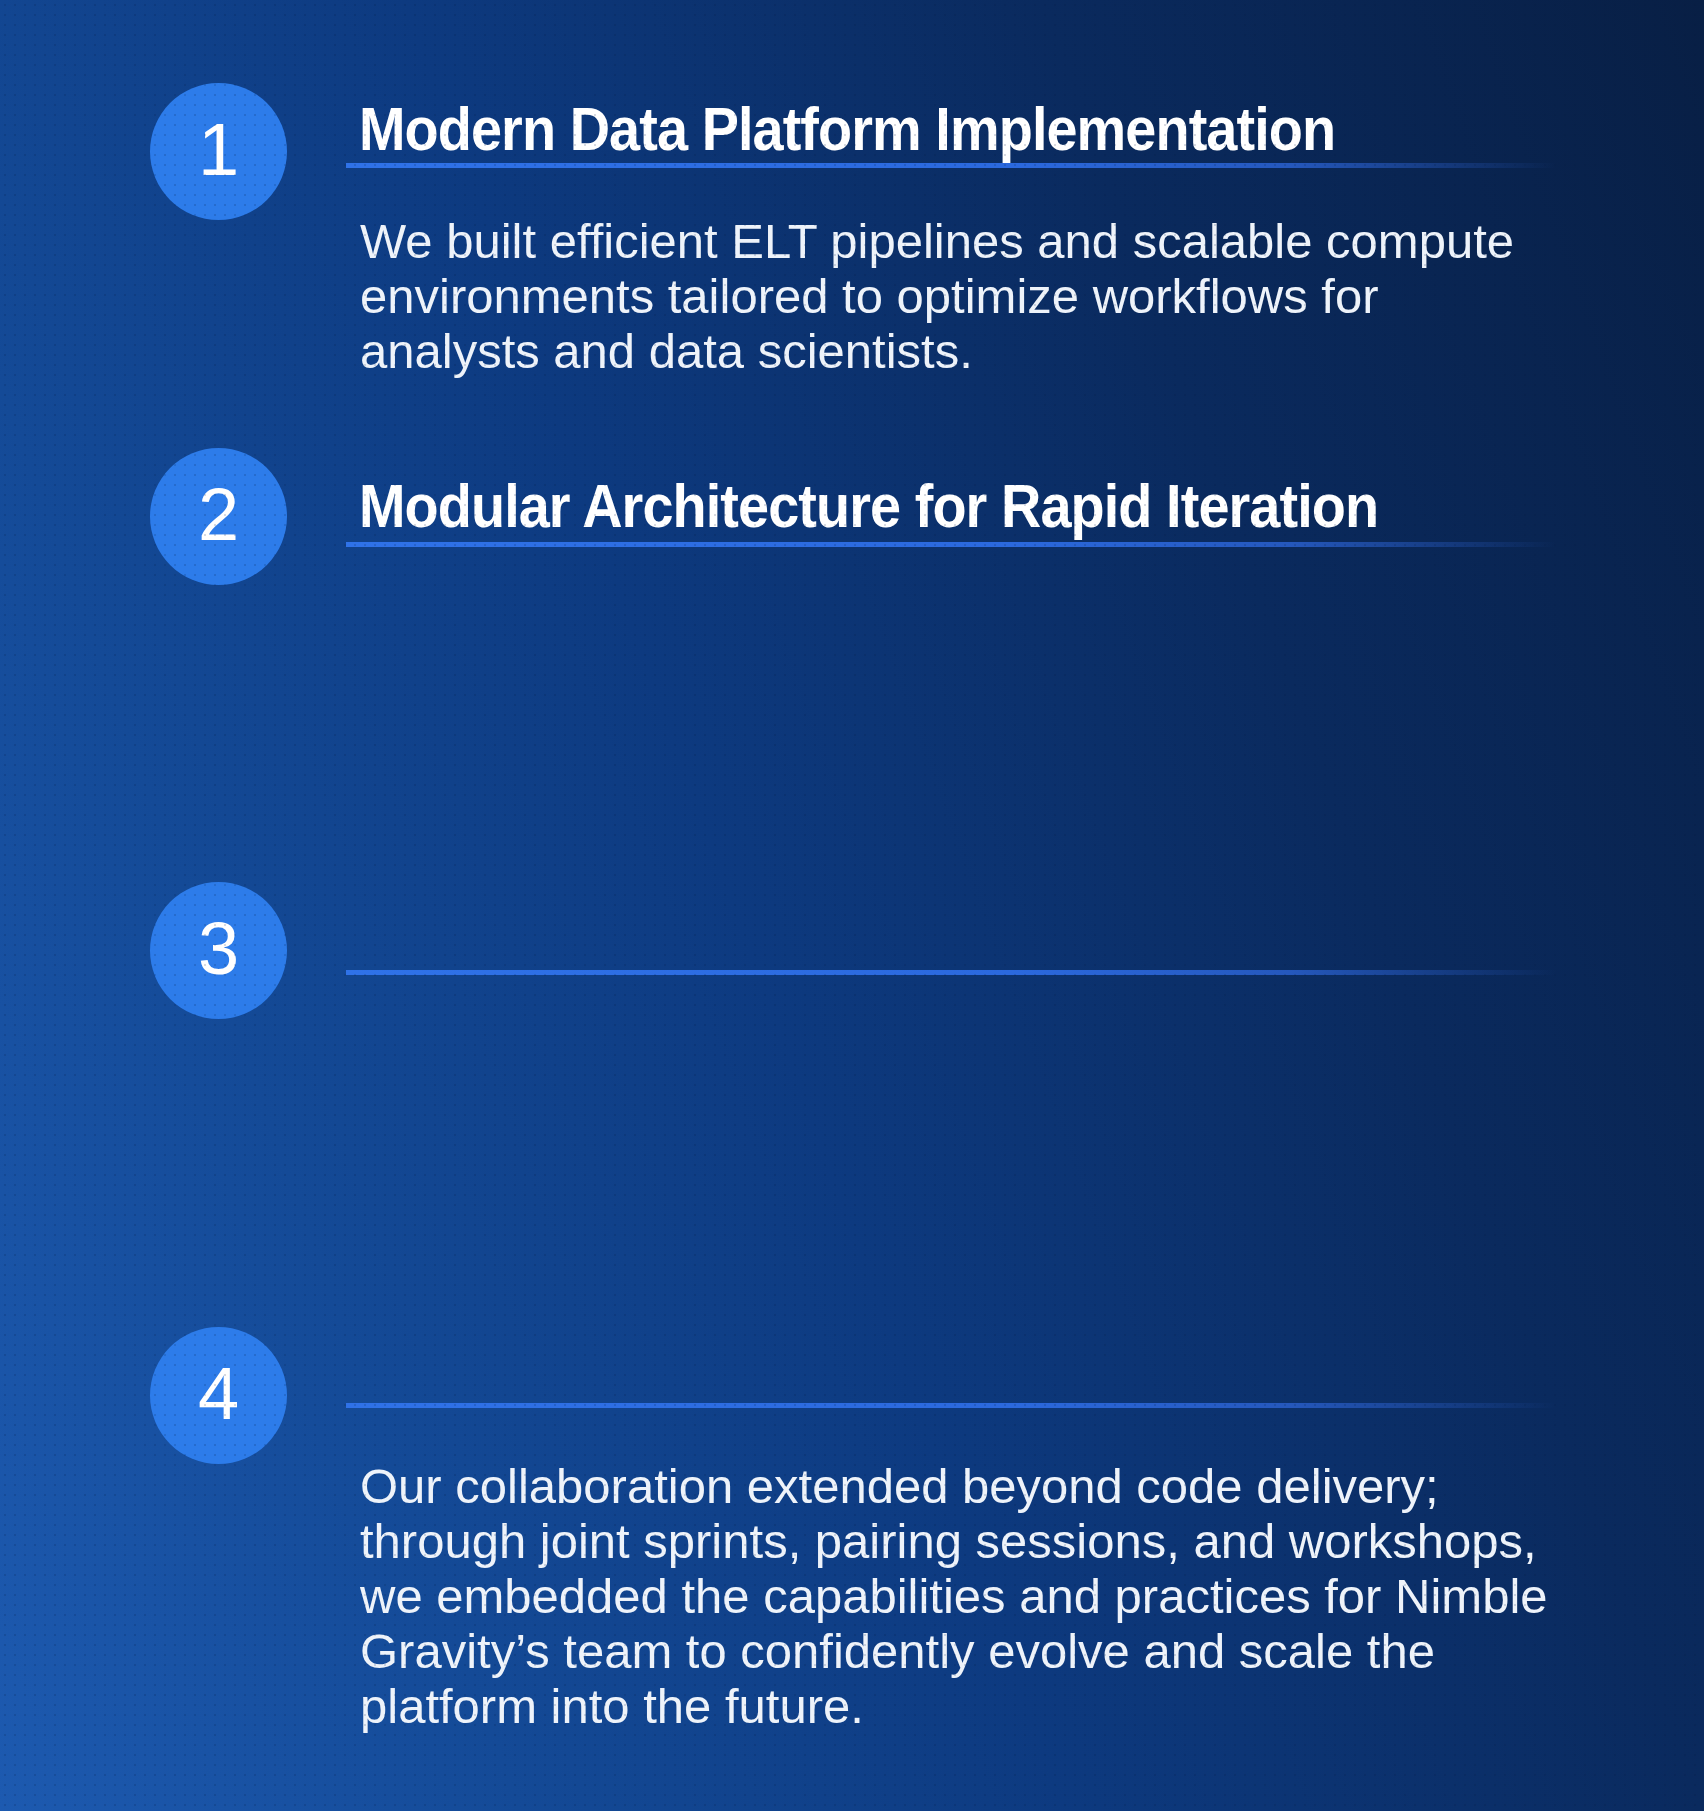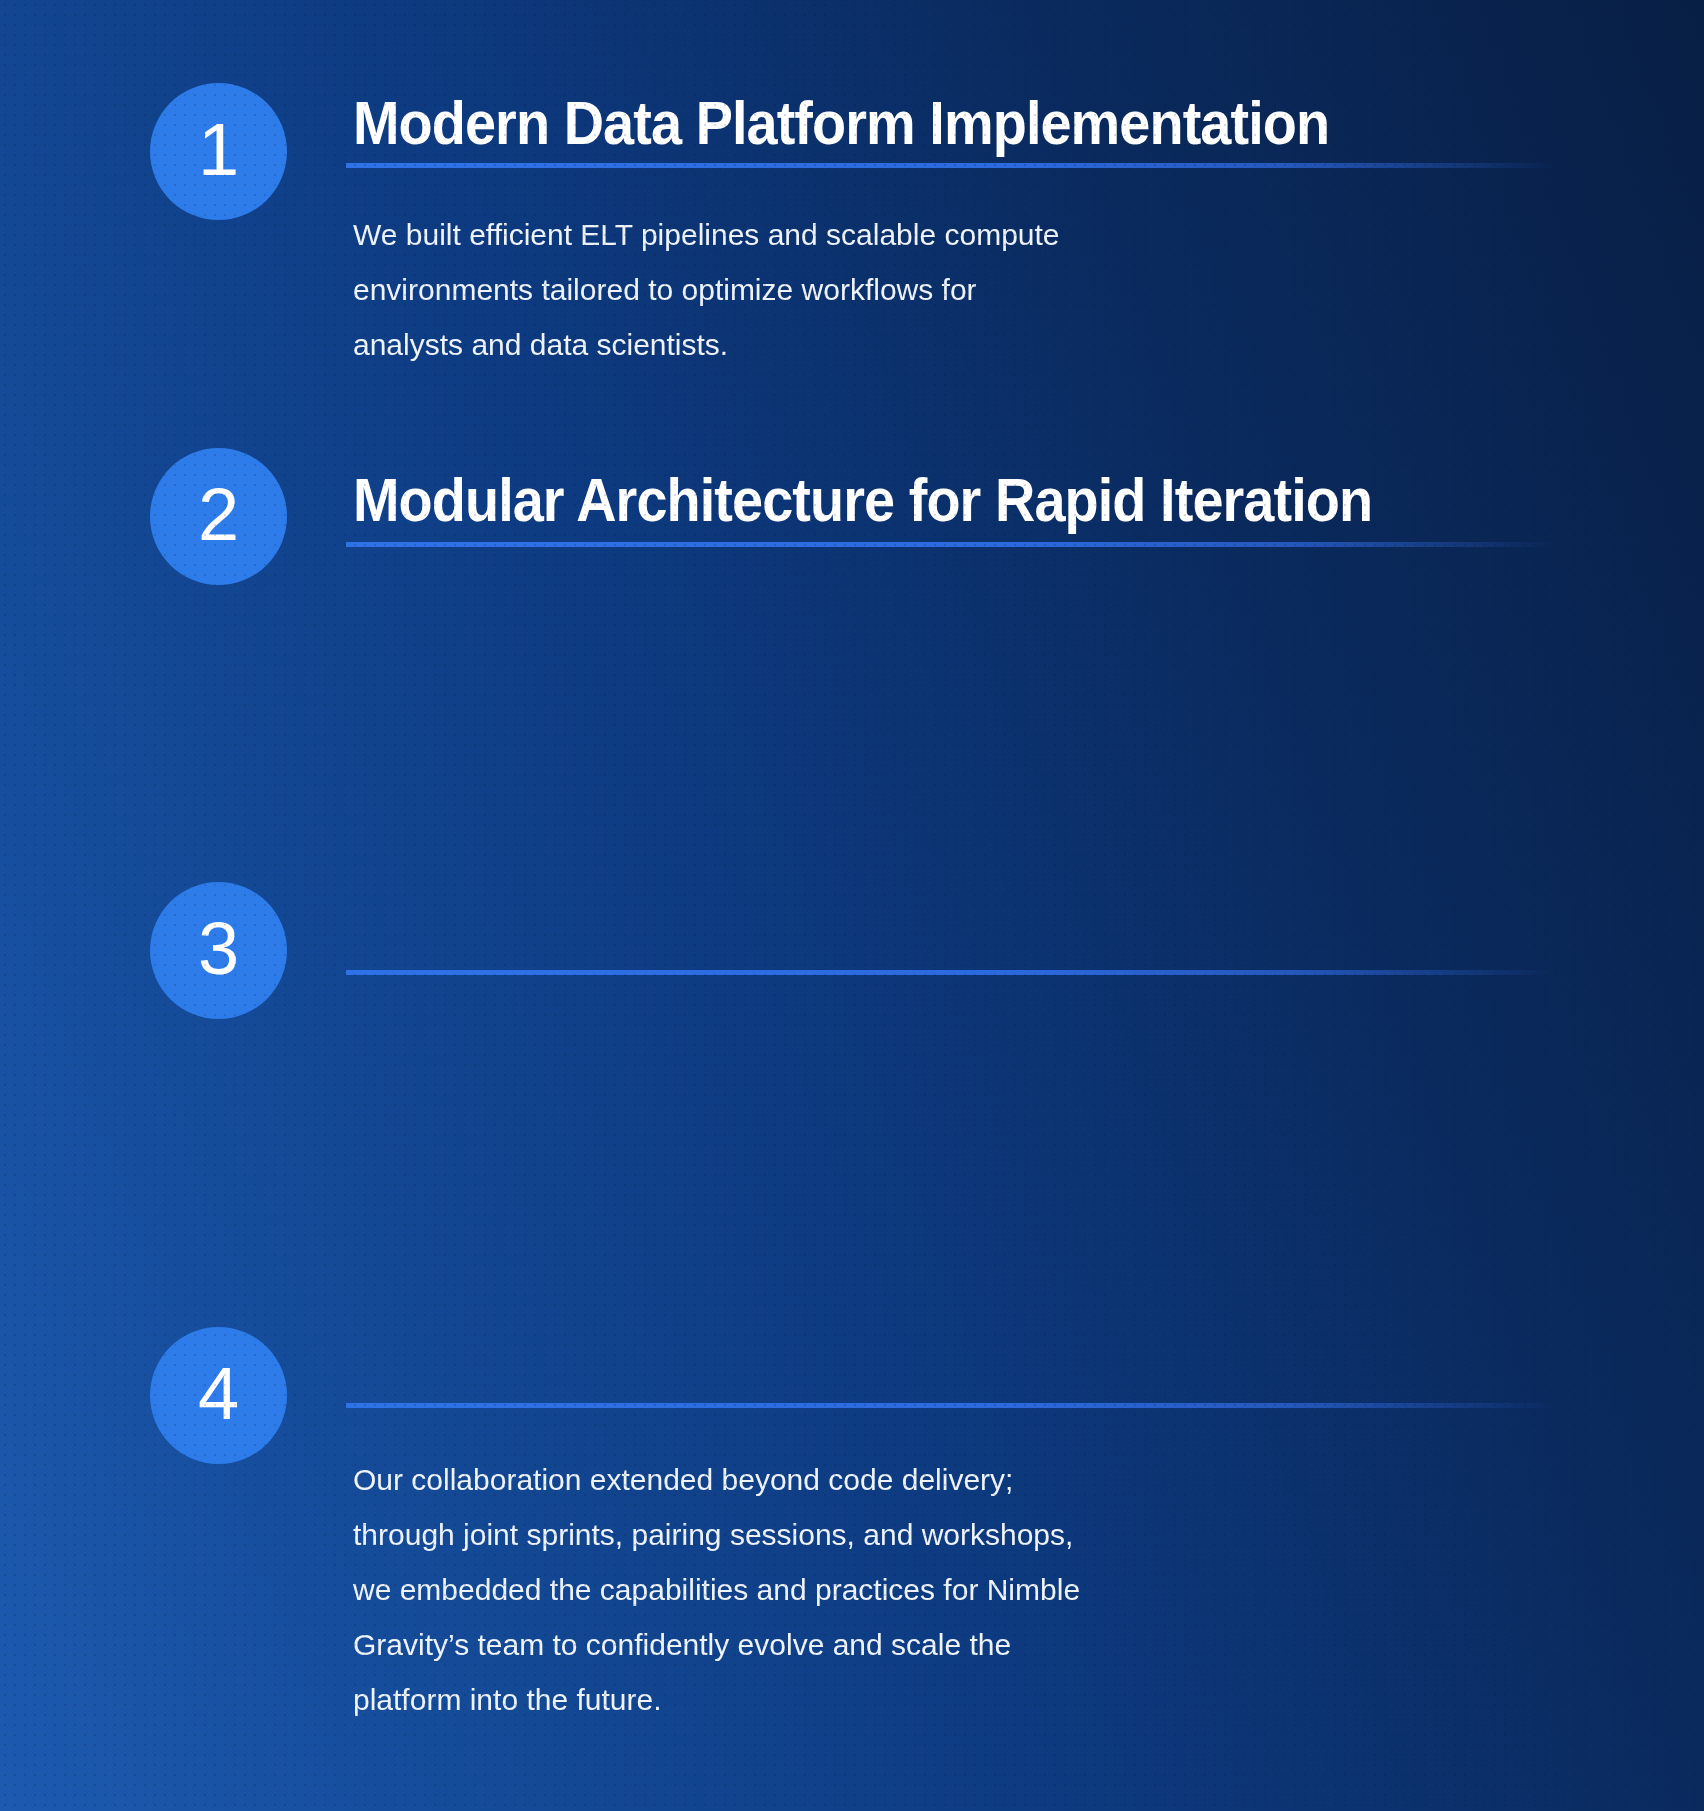--- a/index.html
+++ b/index.html
@@ -51,21 +51,21 @@
     font-weight: 400;
     line-height: 1;
     transform: translateY(-2px);
   }
 
   .title {
     position: absolute;
     left: 353px;
     top: var(--t);
     width: 1210px;
-    margin: 0;
+    margin: 6px;
     color: #ffffff;
     font-size: 62px;
     line-height: 64px;
     font-weight: 700;
     letter-spacing: -1px;
     white-space: nowrap;
   }
   .title .title-text {
     display: inline-block;
     transform: scaleX(0.90);
@@ -84,23 +84,23 @@
       #2558bd 78%,
       rgba(35, 82, 176, 0.35) 93%,
       rgba(35, 82, 176, 0) 100%);
   }
 
   .body {
     position: absolute;
     left: 353px;
     top: var(--b);
     width: 1260px;
-    margin: 0;
+    margin: 7px;
     color: #eef3fa;
-    font-size: 30px;
+    font-size: 49px;
     line-height: 55px;
     font-weight: 400;
     white-space: pre-line;
   }
 
   .item-1 { --c:  83px; --t:   91px; --r:  163px; --b:  207px; }
   .item-2 { --c: 448px; --t:  468px; --r:  542px; --b:  578px; }
   .item-3 { --c: 882px; --t:  911px; --r:  970px; --b:  995px; }
   .item-4 { --c:1327px; --t: 1343px; --r: 1403px; --b: 1452px; }
 </style>

